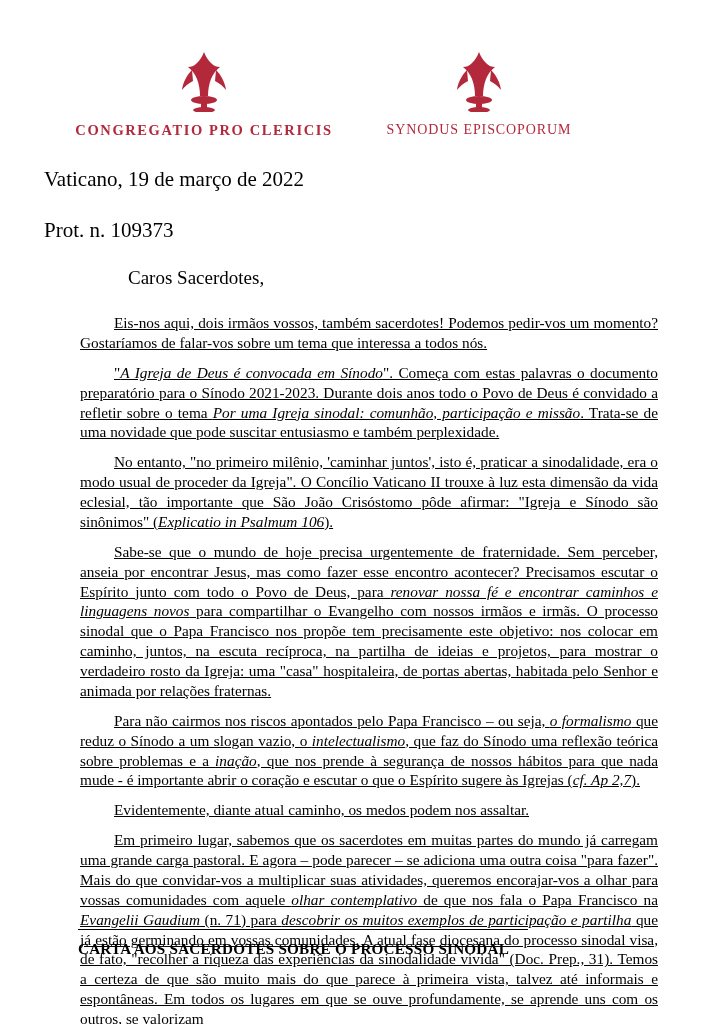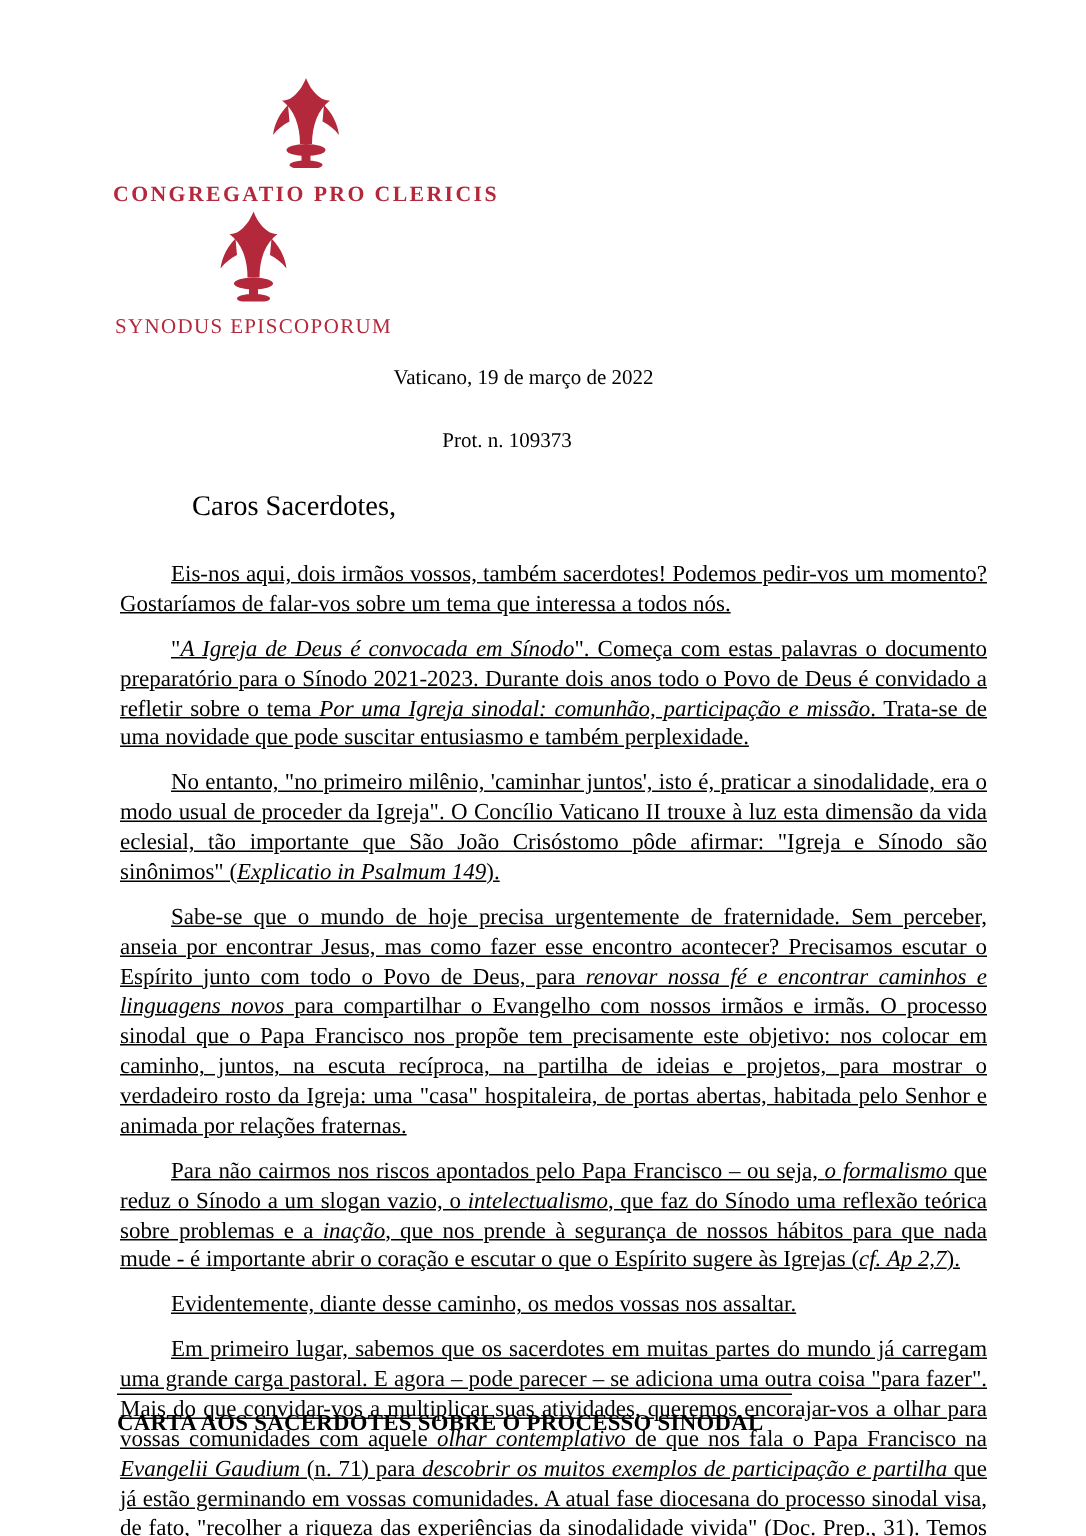--- a/index.html
+++ b/index.html
@@ -19,21 +19,21 @@
     width: 724px;
     height: 1024px;
     box-sizing: border-box;
     padding: 36px 44px 0 44px;
     position: relative;
   }
 
   
   .letterhead {
     display: flex;
-    flex-direction: column;
+    flex-direction: row;
     justify-content: flex-start;
     align-items: flex-start;
     margin-top: 14px;
   }
   .lh-block {
     display: flex;
     flex-direction: column;
     align-items: center;
   }
   .lh-left { width: 300px; margin-left: 10px; }
@@ -54,24 +54,24 @@
     white-space: nowrap;
   }
   .lh-right .lh-title {
     letter-spacing: 0.9px;
     font-size: 14px;
     font-weight: 500;
   }
 
   
   .meta {
-    margin-top: 18px;
-    text-align: center;
+    margin-top: 28px;
+    text-align: left;
     padding-right: 26px;
-    font-size: 14px;
+    font-size: 21px;
   }
   .meta .prot {
     margin-top: 26px;
     padding-right: 22px;
   }
 
   
   .salutation {
     margin-top: 24px;
     margin-left: 84px;
@@ -164,32 +164,32 @@
   <div class="salutation">Caros Sacerdotes,</div>
 
   <div class="body-text">
     <p>Eis-nos aqui, dois irmãos vossos, também sacerdotes! Podemos pedir-vos um momento? Gostaríamos de falar-vos sobre um tema que interessa a todos nós.</p>
 
     <p>
       <span>"</span><span class="it">A Igreja de Deus é convocada em Sínodo</span><span>". Começa com estas palavras o documento preparatório para o Sínodo 2021-2023. Durante dois anos todo o Povo de Deus é convidado a refletir sobre o tema </span><span class="it">Por uma Igreja sinodal: comunhão, participação e missão</span><span>. Trata-se de uma novidade que pode suscitar entusiasmo e também perplexidade.</span>
     </p>
 
     <p>
-      <span>No entanto, "no primeiro milênio, 'caminhar juntos', isto é, praticar a sinodalidade, era o modo usual de proceder da Igreja". O Concílio Vaticano II trouxe à luz esta dimensão da vida eclesial, tão importante que São João Crisóstomo pôde afirmar: "Igreja e Sínodo são sinônimos" (</span><span class="it">Explicatio in Psalmum 149</span><span>).</span>
+      <span>No entanto, "no primeiro milênio, 'caminhar juntos', isto é, praticar a sinodalidade, era o modo usual de proceder da Igreja". O Concílio Vaticano II trouxe à luz esta dimensão da vida eclesial, tão importante que São João Crisóstomo pôde afirmar: "Igreja e Sínodo são sinônimos" (</span><span class="it">Explicatio in Psalmum 106</span><span>).</span>
     </p>
 
     <p>
       <span>Sabe-se que o mundo de hoje precisa urgentemente de fraternidade. Sem perceber, anseia por encontrar Jesus, mas como fazer esse encontro acontecer? Precisamos escutar o Espírito junto com todo o Povo de Deus, para </span><span class="it">renovar nossa fé e encontrar caminhos e linguagens novos</span><span> para compartilhar o Evangelho com nossos irmãos e irmãs. O processo sinodal que o Papa Francisco nos propõe tem precisamente este objetivo: nos colocar em caminho, juntos, na escuta recíproca, na partilha de ideias e projetos, para mostrar o verdadeiro rosto da Igreja: uma "casa" hospitaleira, de portas abertas, habitada pelo Senhor e animada por relações fraternas.</span>
     </p>
 
     <p>
       <span>Para não cairmos nos riscos apontados pelo Papa Francisco – ou seja, </span><span class="it">o formalismo</span><span> que reduz o Sínodo a um slogan vazio, o </span><span class="it">intelectualismo</span><span>, que faz do Sínodo uma reflexão teórica sobre problemas e a </span><span class="it">inação</span><span>, que nos prende à segurança de nossos hábitos para que nada mude - é importante abrir o coração e escutar o que o Espírito sugere às Igrejas (</span><span class="it">cf. Ap 2,7</span><span>).</span>
     </p>
 
-    <p>Evidentemente, diante desse caminho, os medos vossas nos assaltar.</p>
+    <p>Evidentemente, diante atual caminho, os medos podem nos assaltar.</p>
 
     <p>
       <span>Em primeiro lugar, sabemos que os sacerdotes em muitas partes do mundo já carregam uma grande carga pastoral. E agora – pode parecer – se adiciona uma outra coisa "para fazer". Mais do que convidar-vos a multiplicar suas atividades, queremos encorajar-vos a olhar para vossas comunidades com aquele </span><span class="it">olhar contemplativo</span><span> de que nos fala o Papa Francisco na </span><span class="it">Evangelii Gaudium</span><span> (n. 71) para </span><span class="it">descobrir os muitos exemplos de participação e partilha</span><span> que já estão germinando em vossas comunidades. A atual fase diocesana do processo sinodal visa, de fato, "recolher a riqueza das experiências da sinodalidade vivida" (Doc. Prep., 31). Temos a certeza de que são muito mais do que parece à primeira vista, talvez até informais e espontâneas. Em todos os lugares em que se ouve profundamente, se aprende uns com os outros, se valorizam</span>
     </p>
   </div>
 
   <div class="footer">
     <div class="footer-rule"></div>
     <div class="footer-title">CARTA AOS SACERDOTES SOBRE O PROCESSO SINODAL</div>
   </div>

